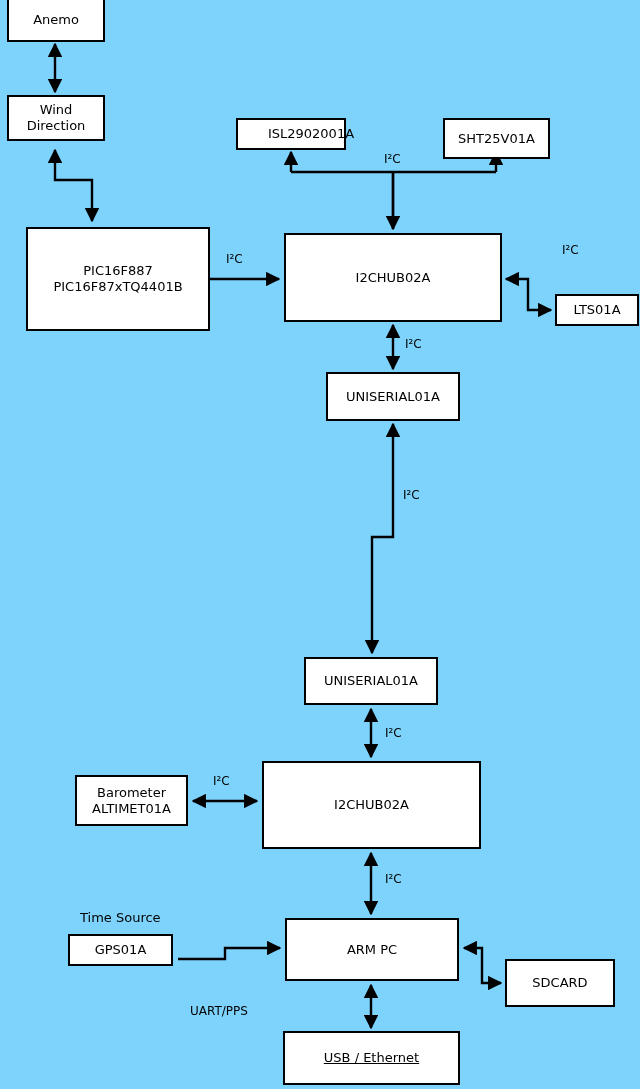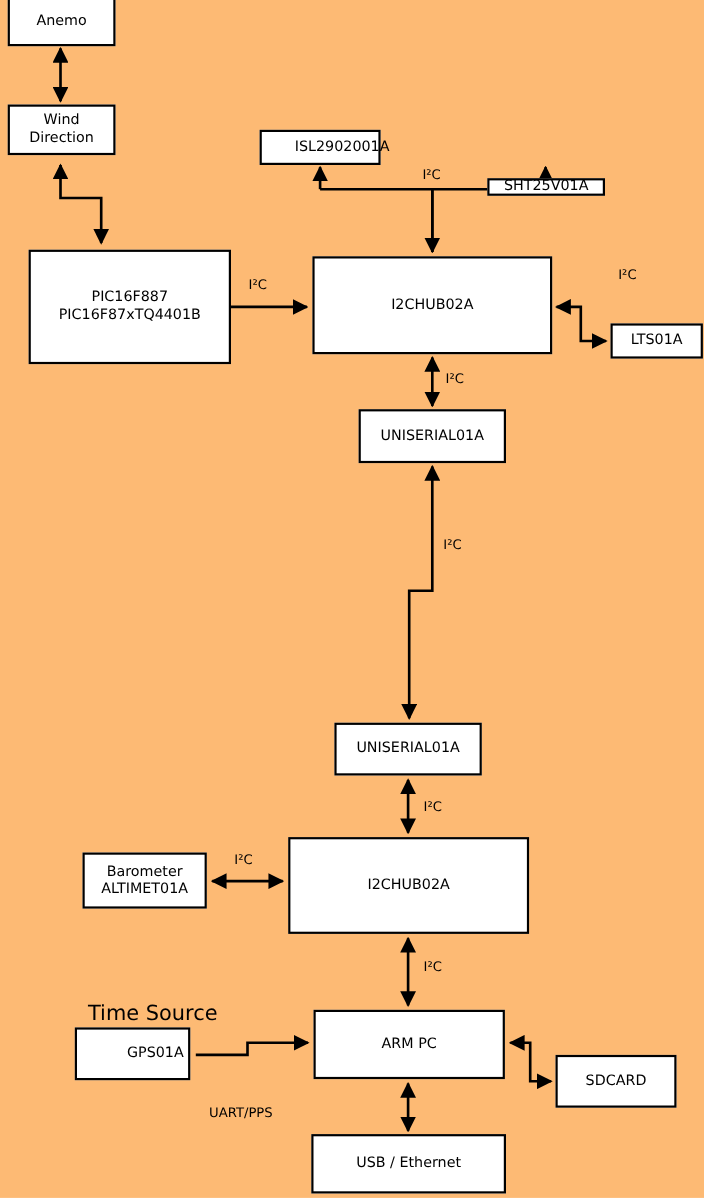--- a/index.html
+++ b/index.html
@@ -8,21 +8,21 @@
     padding: 0;
     background: #ffffff;
   }
   body {
     font-family: "DejaVu Sans", "Liberation Sans", sans-serif;
   }
   #canvas {
     position: relative;
     width: 640px;
     height: 1089px;
-    background: #fdba74;
+    background: #7dd3fc;
     overflow: hidden;
   }
   #wires {
     position: absolute;
     left: 0;
     top: 0;
     width: 640px;
     height: 1089px;
   }
   .node {
@@ -47,21 +47,21 @@
   .wire-label {
     position: absolute;
     font-size: 12px;
     color: #000000;
     white-space: nowrap;
     z-index: 3;
     background: transparent;
   }
   .free-label {
     position: absolute;
-    font-size: 19px;
+    font-size: 13px;
     color: #000000;
     white-space: nowrap;
     z-index: 3;
   }
 </style>
 </head>
 <body>
 
 <div id="canvas">
 
@@ -120,21 +120,21 @@
 
   <div class="node" style="left:2px; top:227px; width:184px; height:104px;margin-left:24px;">
     <span class="label">PIC16F887
 PIC16F87xTQ4401B</span>
   </div>
 
   <div class="node" style="left:236px; top:118px; width:110px; height:32px;padding-left:40px;">
     <span class="label">ISL2902001A</span>
   </div>
 
-  <div class="node" style="left:443px; top:118px; width:107px; height:16px;margin-top:44px;">
+  <div class="node" style="left:443px; top:118px; width:107px; height:41px;">
     <span class="label">SHT25V01A</span>
   </div>
 
   <div class="node" style="left:284px; top:233px; width:218px; height:89px;">
     <span class="label">I2CHUB02A</span>
   </div>
 
   <div class="node" style="left:555px; top:294px; width:84px; height:32px;">
     <span class="label">LTS01A</span>
   </div>
@@ -149,33 +149,33 @@
 
   <div class="node" style="left:262px; top:761px; width:219px; height:88px;">
     <span class="label">I2CHUB02A</span>
   </div>
 
   <div class="node" style="left:75px; top:775px; width:113px; height:51px;">
     <span class="label">Barometer
 ALTIMET01A</span>
   </div>
 
-  <div class="node" style="left:68px; top:934px; width:105px; height:48px;justify-content:flex-end;">
+  <div class="node" style="left:68px; top:934px; width:105px; height:32px;">
     <span class="label">GPS01A</span>
   </div>
 
   <div class="node" style="left:505px; top:959px; width:110px; height:48px;">
     <span class="label">SDCARD</span>
   </div>
 
   <div class="node" style="left:285px; top:918px; width:174px; height:63px;">
     <span class="label">ARM PC</span>
   </div>
 
-  <div class="node" style="left:283px; top:1031px; width:177px; height:54px;">
+  <div class="node" style="left:283px; top:1031px; width:177px; height:54px;text-decoration:underline;">
     <span class="label">USB / Ethernet</span>
   </div>
 
   <div class="free-label" style="left:80px; top:910px;">Time Source</div>
 
   <div class="wire-label" style="left:226px; top:252px;">I²C</div>
 
   <div class="wire-label" style="left:384px; top:152px;">I²C</div>
 
   <div class="wire-label" style="left:562px; top:243px;">I²C</div>

